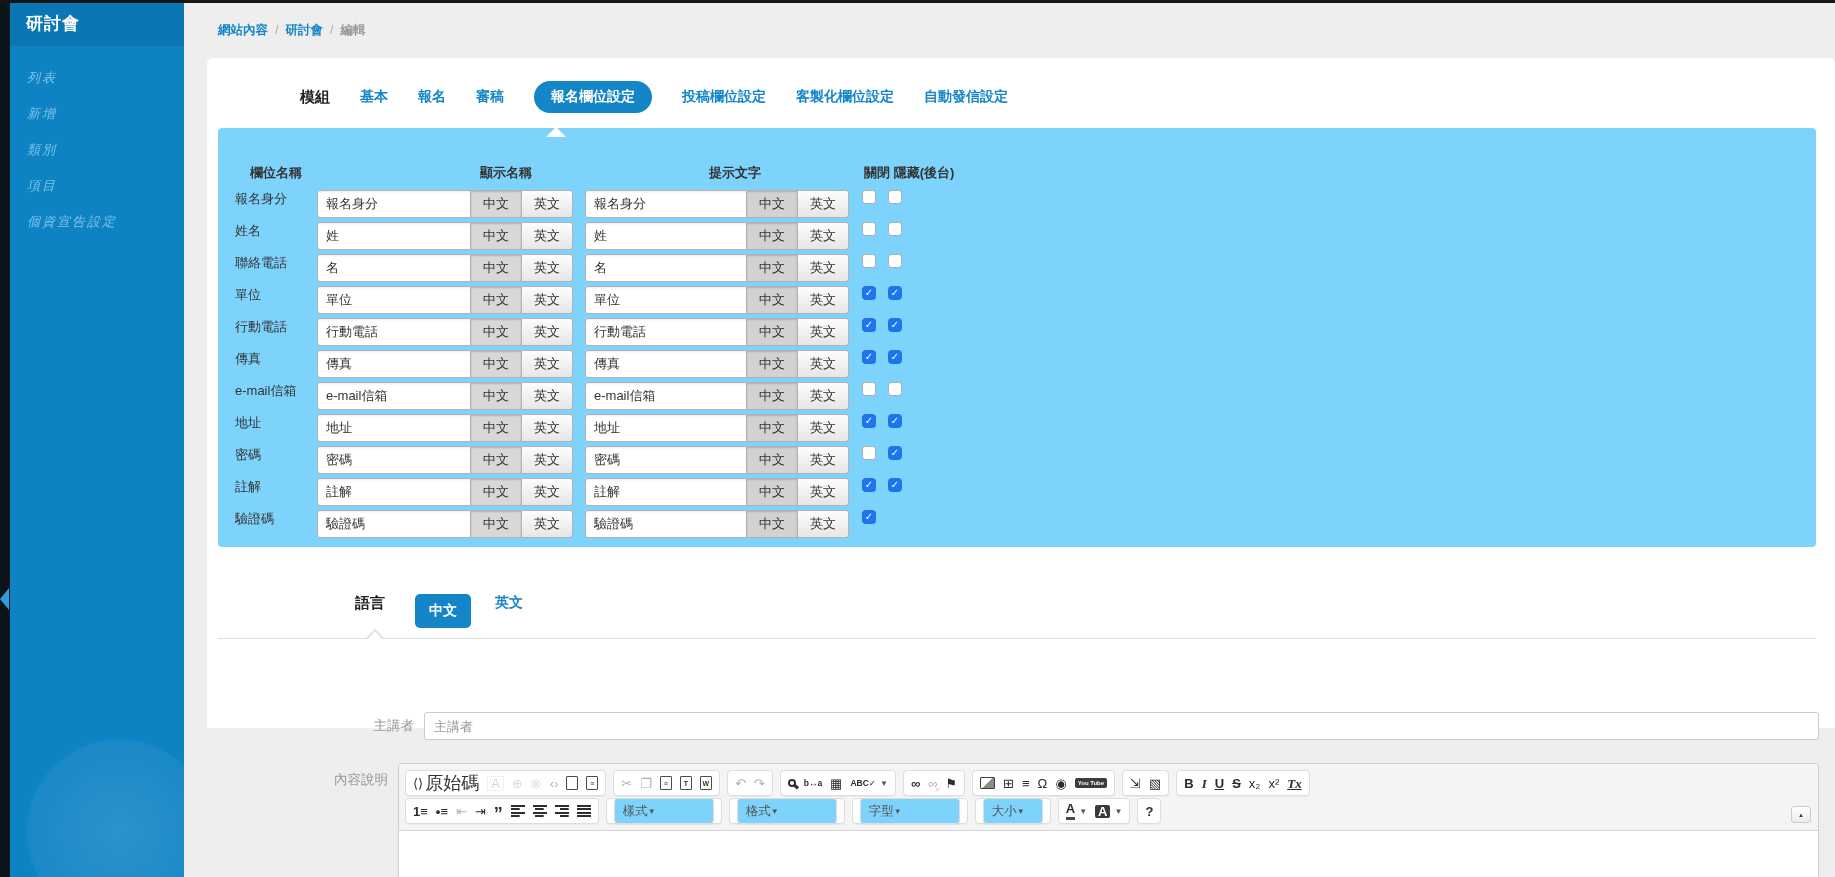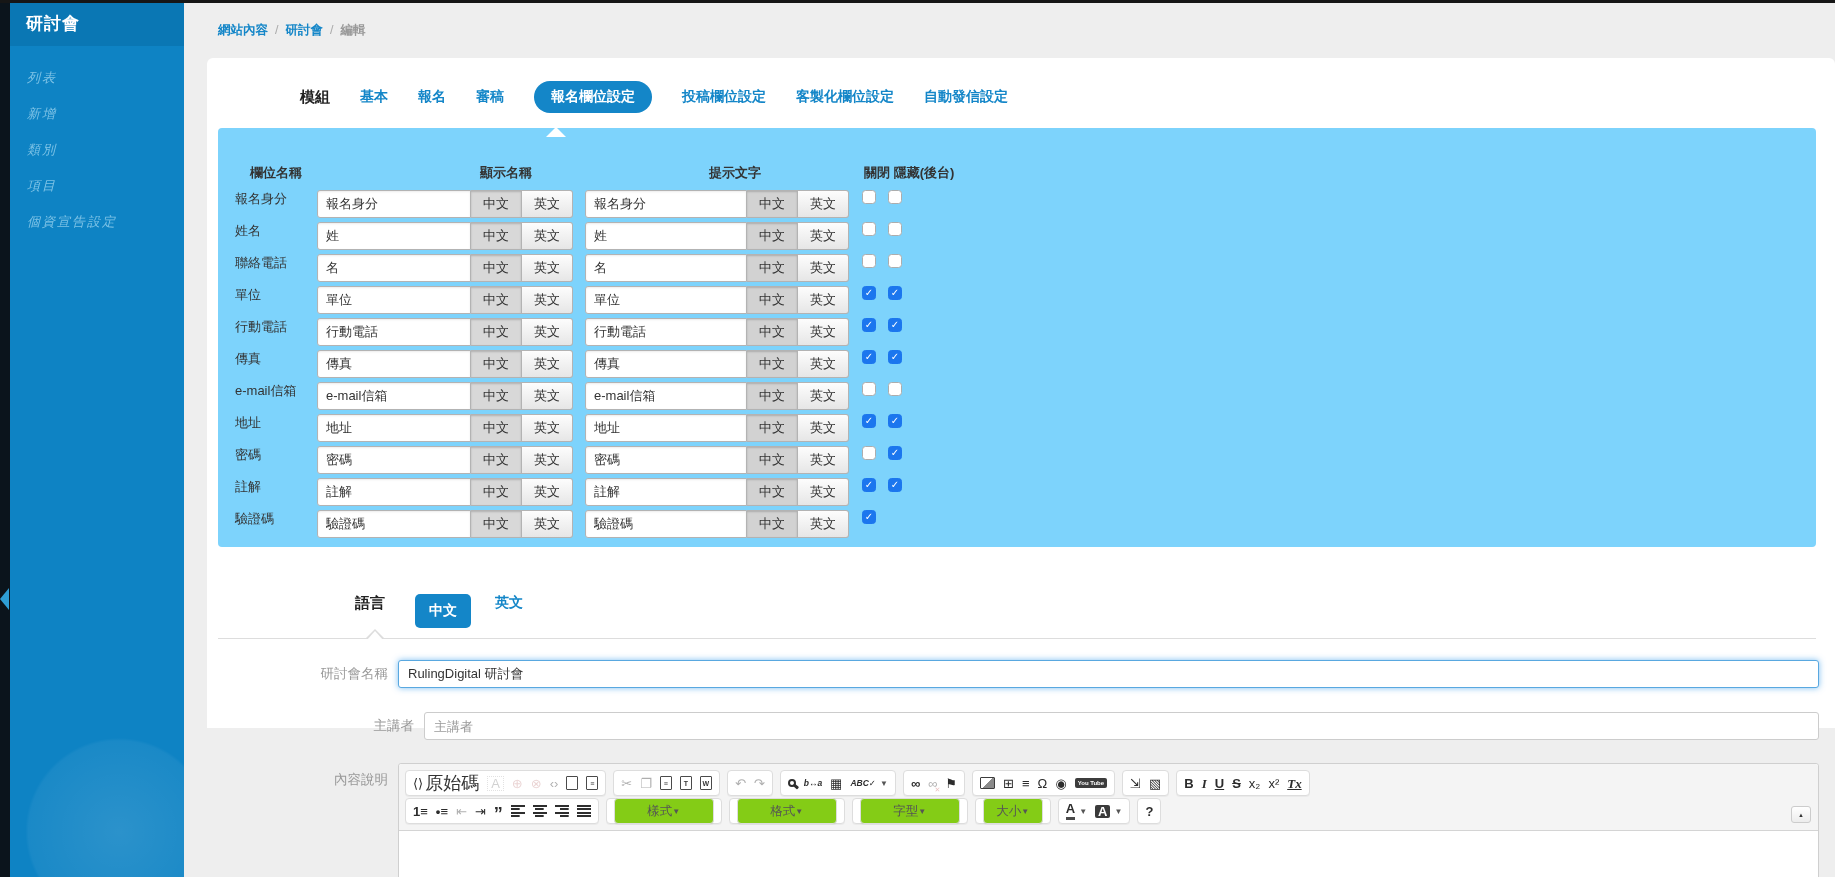--- a/index.html
+++ b/index.html
@@ -94,21 +94,21 @@
     border-radius:4px; padding:0 7px; height:26px; box-shadow:0 1px 0 rgba(0,0,0,.04); }
   .tbi { display:inline-flex; align-items:center; gap:2px; font-size:13px; color:#2c2c2c; cursor:pointer; height:22px; }
   .tbi .g { font-size:13px; line-height:1; }
   .tbi .lbl { font-size:18px; color:#333; }
   .tbi .caret { font-size:8px; color:#555; margin-left:2px; }
   .tbi.dis { opacity:.38; cursor:default; }
   .c-b .g { font-weight:bold; }
   .c-i .g { font-style:italic; font-family:"Liberation Serif","DejaVu Serif",serif; font-weight:bold; }
   .c-u .g { text-decoration:underline; font-weight:bold; }
   .c-s .g { text-decoration:line-through; font-weight:bold; }
-  .c-small .g { font-size:8.5px; font-weight:bold;font-style:italic; }
+  .c-small .g { font-size:8.5px; font-weight:bold; }
   .c-quote .g { font-size:18px; font-weight:bold; line-height:.4; padding-top:7px; }
   .c-pink { color:#d89090; }
   .c-pink .g { color:#c98f8f; }
   .c-dotted .g { border:1px dotted #b5b5b5; padding:0 3px; color:#888; }
   .c-px { position:relative; }
   .c-px::after { content:'✕'; position:absolute; right:-3px; bottom:0; font-size:7px; color:#c66; }
   .docic { width:12px; height:14px; border:1px solid #4a4a4a; border-radius:1px; background:#fff;
     display:inline-flex; align-items:center; justify-content:center; font-size:7px; font-weight:bold; color:#333; }
   .loupe { width:8px; height:8px; border:2.5px solid #2e2e2e; border-radius:50%; display:inline-block; position:relative; }
   .loupe::after { content:''; position:absolute; width:6px; height:2.5px; background:#2e2e2e; right:-5px; bottom:-2px; transform:rotate(40deg); border-radius:1px; }
@@ -117,21 +117,21 @@
   .ytic { background:#3c3c3c; color:#fff; font-size:6px; font-weight:bold; padding:2px 3px; border-radius:2px; line-height:1.1; text-align:center; }
   .alic { display:inline-block; width:14px; height:12px; background-repeat:no-repeat;
     background-image:linear-gradient(#2e2e2e,#2e2e2e),linear-gradient(#2e2e2e,#2e2e2e),linear-gradient(#2e2e2e,#2e2e2e),linear-gradient(#2e2e2e,#2e2e2e);
     background-size:100% 2px,62% 2px,100% 2px,62% 2px; background-position-y:0,3.4px,6.8px,10.2px; }
   .al-l { background-position-x:0,0,0,0; }
   .al-c { background-position-x:0,50%,0,50%; }
   .al-r { background-position-x:0,100%,0,100%; }
   .al-j { background-size:100% 2px,100% 2px,100% 2px,100% 2px; }
   .tcolor .g { font-weight:bold; border-bottom:3px solid #4a4a4a; line-height:1.1; }
   .bgcolor .g { background:#3a3a3a; color:#fff; font-weight:bold; border-radius:2px; padding:0 3px; }
-  .tsel { display:inline-flex; align-items:center; justify-content:center; background:#84cc16; border:1px solid #ddd;
+  .tsel { display:inline-flex; align-items:center; justify-content:flex-start; background:#7dd3fc; border:1px solid #ddd;
     border-radius:4px; height:26px; padding:0 8px; font-size:12.5px; color:#555; cursor:pointer; box-shadow:0 1px 0 rgba(0,0,0,.04); }
   .tsel .caret { font-size:8px; color:#555; }
   .collapse-btn { position:absolute; right:7px; top:42px; width:20px; height:17px; border:1px solid #ccc; border-radius:3px;
     background:linear-gradient(#fff,#ececec); font-size:6px; color:#333; display:flex; align-items:center; justify-content:center; cursor:pointer; }
   .econtent { height:100px; background:#fff; }
 </style>
 </head>
 <body>
 
 <div class="leftstrip"></div>
@@ -382,24 +382,20 @@
   <div class="langrow">
     <span class="lang-label">語言</span>
   <span class="lang-btn active">中文</span>
       <span class="lang-btn">英文</span>
     </div>
   <div class="divider">
     <span class="notch-outer"></span>
     <span class="notch-inner"></span>
   </div>
 
-  <div class="formrow row-name">
-    <span class="flab">研討會名稱</span>
-    <input class="tin focused" type="text" value="RulingDigital 研討會" style="">
-  </div>
 
   <div class="formrow row-speaker">
     <span class="flab">主講者</span>
     <input class="tin" type="text" placeholder="主講者" style="">
   </div>
 
   <div class="formrow row-content">
     <span class="flab">內容說明</span>
     <div class="editor">
       <div class="toolbar">

